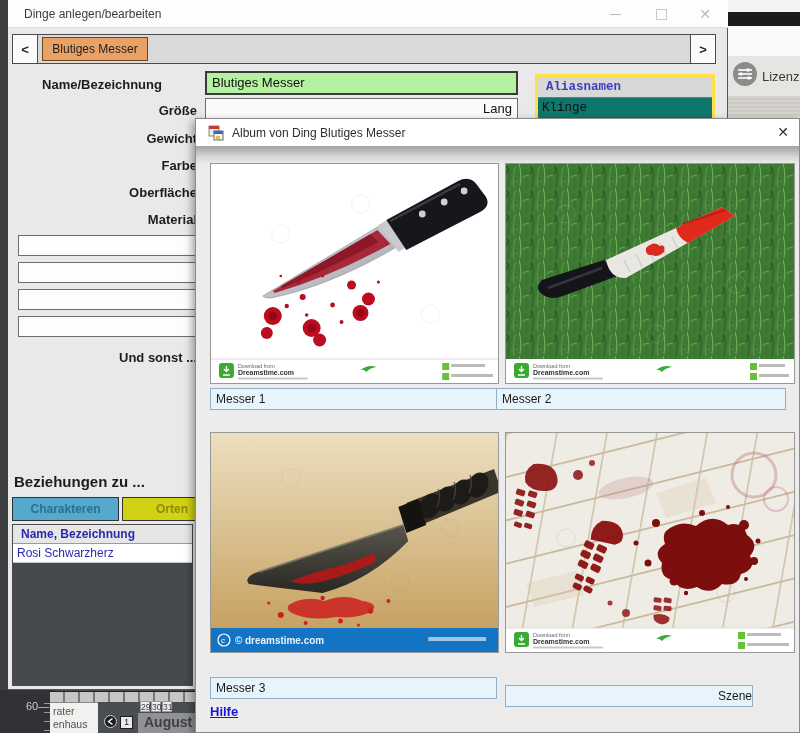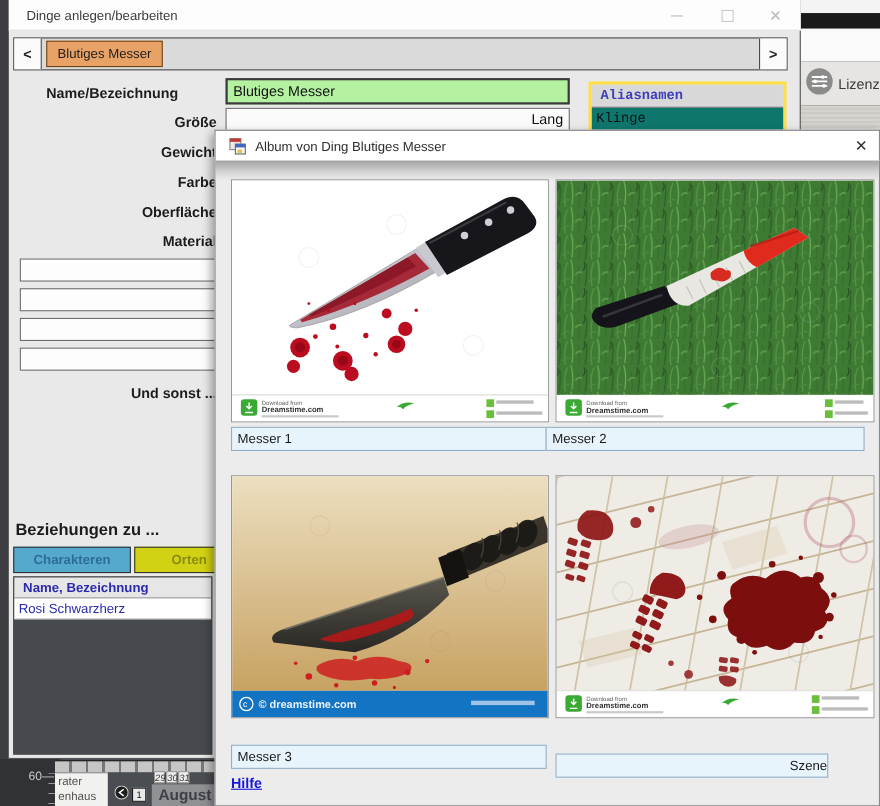--- a/index.html
+++ b/index.html
@@ -22,21 +22,21 @@
     background:repeating-linear-gradient(90deg,#c6c6c6 0 13px,#77777a 13px 15px);
     border-top:1px solid #222;}
   .tl-scale{left:26px;top:700px;color:#c9c9c9;font-size:11px;}
   .tl-ticks{left:44px;top:703px;width:6px;height:28px;
     background:repeating-linear-gradient(0deg,#9a9a9a 0 1px,transparent 1px 9px);}
   .tl-list{left:50px;top:702px;width:48px;height:31px;background:#f1f1f0;
     border-top:1px solid #8a8a8a;font-size:10.5px;color:#55524e;line-height:13px;
     padding:2px 0 0 3px;box-sizing:border-box;overflow:hidden;}
   .tl-nav{left:98px;top:712px;width:40px;height:21px;display:flex;align-items:center;gap:3px;padding-left:6px;box-sizing:border-box;}
   .tl-daybox{position:absolute;top:701px;width:10px;height:11px;background:#ededed;
-    color:#3c3c3c;font-size:8.5px;text-align:center;line-height:11px;border:1px solid #9a9a9a;box-sizing:border-box;font-style:italic;}
+    color:#3c3c3c;font-size:8.5px;text-align:center;line-height:11px;border:1px solid #9a9a9a;box-sizing:border-box;}
   .tl-monthbar{left:138px;top:713px;width:57px;height:20px;background:#909195;}
   .tl-month{left:144px;top:714px;font-size:14px;font-weight:bold;color:#3e4044;}
   
   .mw{left:8px;top:0;width:720px;height:690px;background:#e9e9e9;
       border-right:1px solid #555;border-bottom:1px solid #555;box-sizing:border-box;}
   .mw-title{left:8px;top:0;width:720px;height:28px;background:#fdfdfd;
       border-bottom:1px solid #e0e0e0;display:flex;align-items:center;box-sizing:border-box;}
   .mw-title-text{margin-left:16px;font-size:12px;color:#3c3c3c;}
   .mw-ctl{position:absolute;top:4px;width:26px;height:20px;display:flex;align-items:center;justify-content:center;color:#b9b9b9;}
   .mw-min{left:602px;}.mw-max{left:648px;}.mw-close{left:692px;font-size:14px;}

